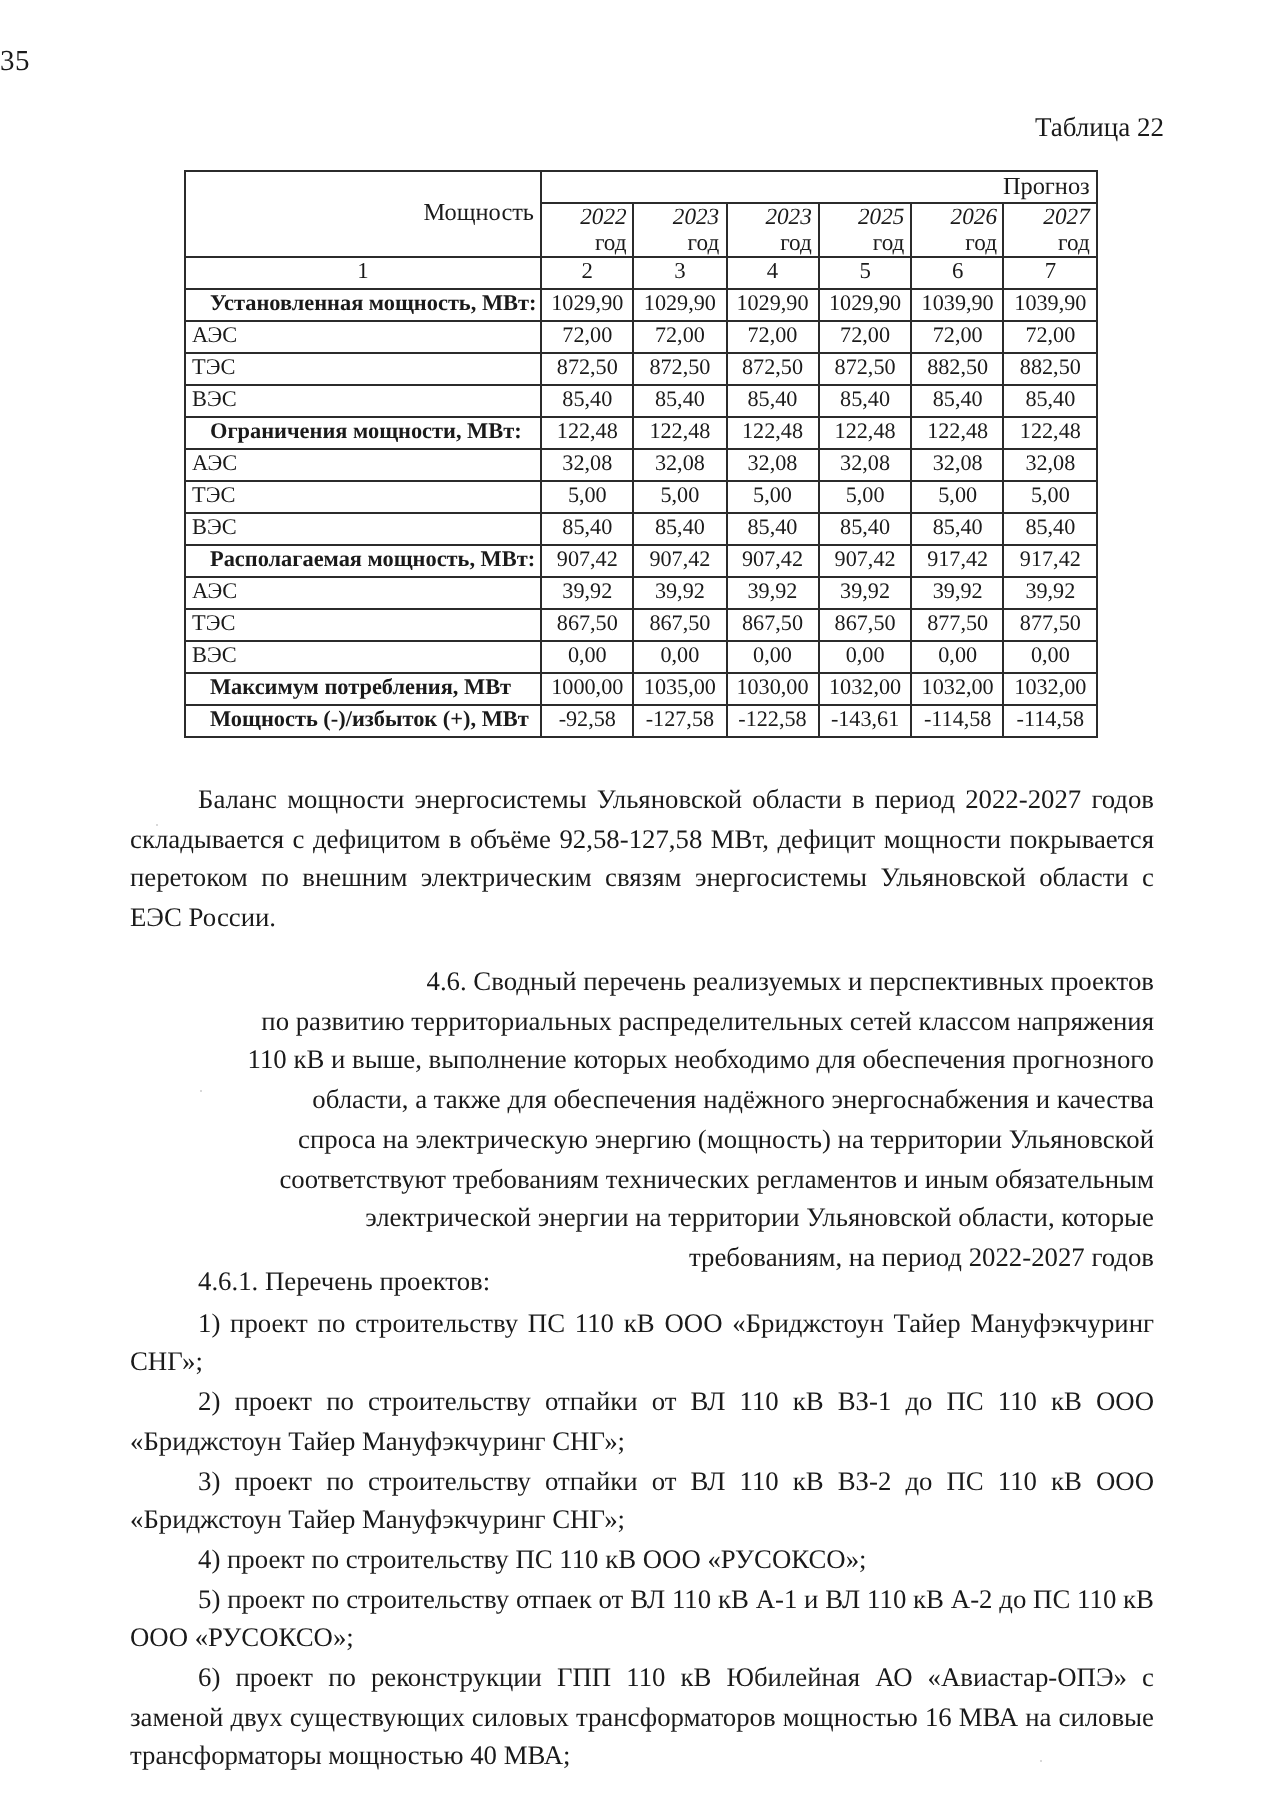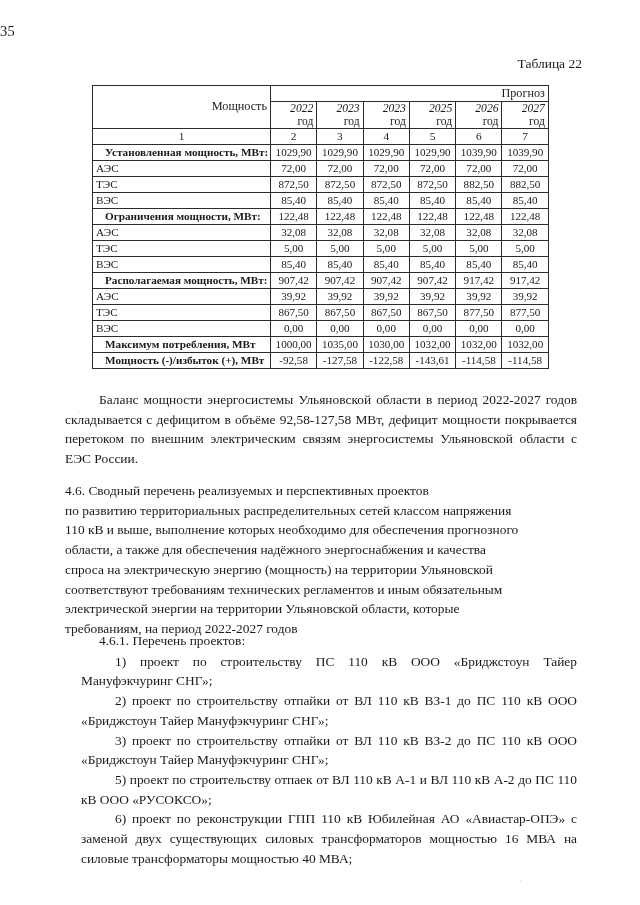--- a/index.html
+++ b/index.html
@@ -121,40 +121,39 @@
   }
   .para-balance .indent { display: inline-block; width: 34px; }
 
   .sec46 {
     position: absolute;
     left: 65px;
     width: 512px;
     top: 481px;
     font-size: 13.4px;
     line-height: 1.47;
-    text-align: left;
+    text-align: right;
   }
 
   .list-block {
     position: absolute;
     left: 65px;
     width: 512px;
     top: 631px;
     font-size: 13.4px;
     line-height: 1.47;
   }
   .list-head {
     text-indent: 34px;
     margin-bottom: 1px;
   }
   .list-item {
     text-indent: 34px;
     text-align: justify;
     text-justify: inter-word;
-    margin-left: 16px;
   }
   .list-item:last-child { text-align: justify; }
 
   .speck {
     position: absolute;
     background: #b9b9b9;
     width: 1px;
     height: 1px;
     opacity: 0.55;
   }
@@ -364,20 +363,21 @@
     <div>соответствуют требованиям технических регламентов и иным обязательным</div>
     <div>электрической энергии на территории Ульяновской области, которые</div>
     <div>требованиям, на период 2022-2027 годов</div>
   </div>
 
   <div class="list-block">
     <div class="list-head">4.6.1. Перечень проектов:</div>
     <div class="list-item">1) проект по строительству ПС 110 кВ ООО «Бриджстоун Тайер Мануфэкчуринг СНГ»;</div>
     <div class="list-item">2) проект по строительству отпайки от ВЛ 110 кВ ВЗ-1 до ПС 110 кВ ООО «Бриджстоун Тайер Мануфэкчуринг СНГ»;</div>
     <div class="list-item">3) проект по строительству отпайки от ВЛ 110 кВ ВЗ-2 до ПС 110 кВ ООО «Бриджстоун Тайер Мануфэкчуринг СНГ»;</div>
+    <div class="list-item">4) проект по строительству ПС 110 кВ ООО «РУСОКСО»;</div>
     <div class="list-item">5) проект по строительству отпаек от ВЛ 110 кВ А-1 и ВЛ 110 кВ А-2 до ПС 110 кВ ООО «РУСОКСО»;</div>
     <div class="list-item">6) проект по реконструкции ГПП 110 кВ Юбилейная АО «Авиастар-ОПЭ» с заменой двух существующих силовых трансформаторов мощностью 16 МВА на силовые трансформаторы мощностью 40 МВА;</div>
   </div>
 
   <div class="speck" style="left:78px; top:412px;"></div>
   <div class="speck" style="left:100px; top:545px;"></div>
   <div class="speck" style="left:520px; top:880px;"></div>
   <div class="speck" style="left:300px; top:862px;"></div>
 
 </div>

